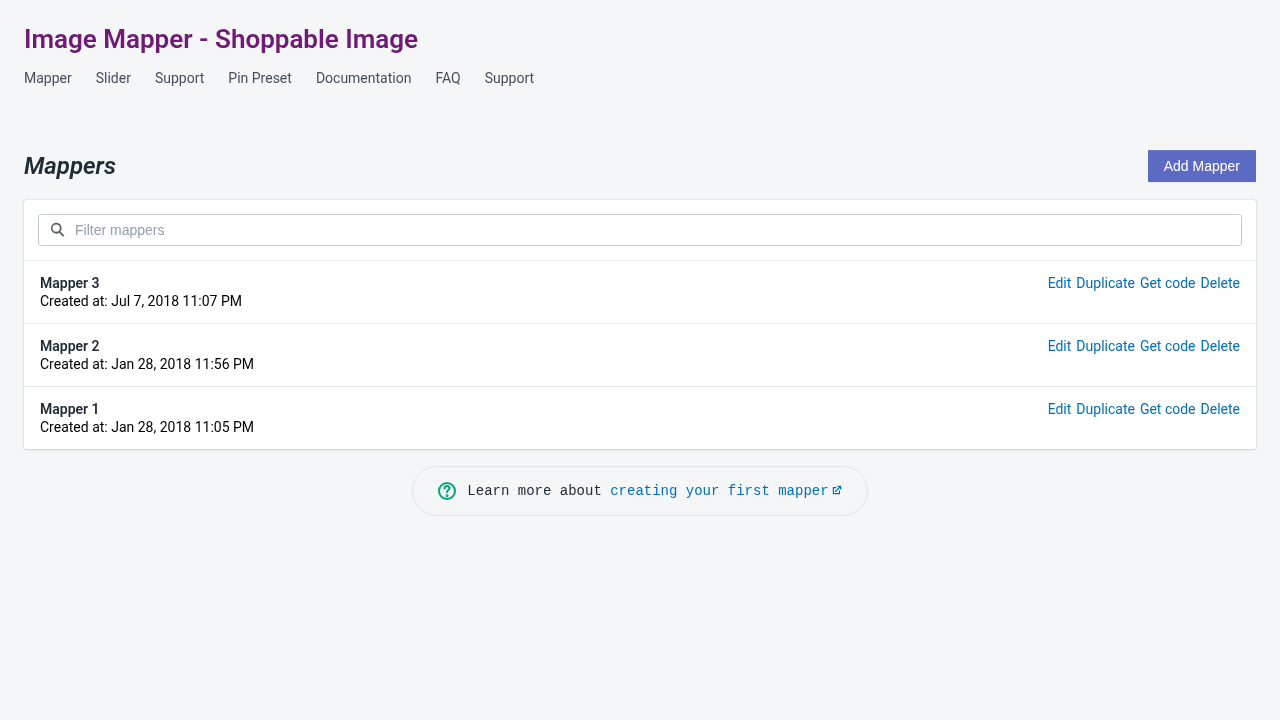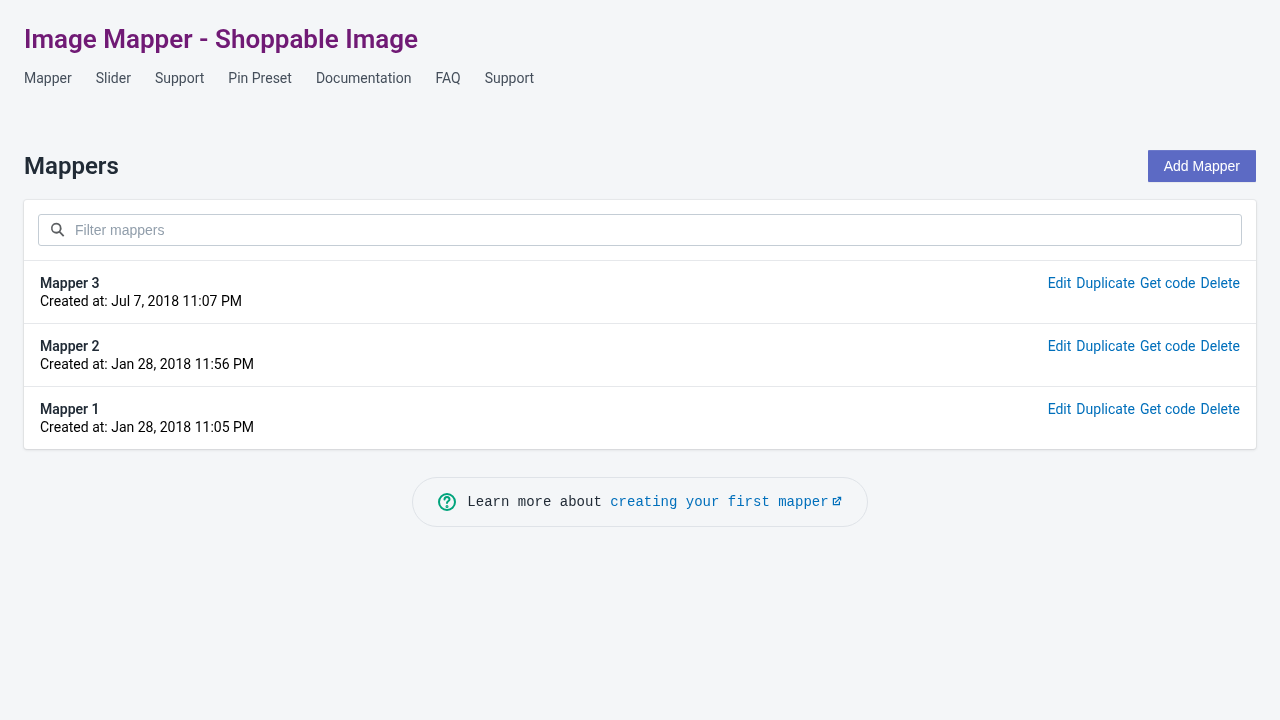--- a/index.html
+++ b/index.html
@@ -32,36 +32,37 @@
     .page-header {
       display: flex;
       justify-content: space-between;
       align-items: center;
       margin-bottom: 18px;
     }
     .page-title {
       font-size: 24px;
       font-weight: 600;
       color: #212b36;
+      font-style: italic;
     }
     .btn-primary {
       background: #5c6ac4;
       color: #fff;
       border: none;
       border-radius: 1px;
       padding: 8px 16px;
       font-size: 14px;
       cursor: pointer;
       box-shadow: inset 0 1px 0 0 rgba(255,255,255,0.1), 0 1px 0 0 rgba(22,29,37,.05);
     }
     .card {
       background: #fff;
       border-radius: 3px;
       box-shadow: 0 0 0 1px rgba(63,63,68,.05), 0 1px 3px 0 rgba(63,63,68,.15);
-      margin-bottom: 28px;
+      margin-bottom: 17px;
     }
     .search-wrap {
       padding: 14px;
       border-bottom: 1px solid #e6e8eb;
     }
     .search-field {
       display: flex;
       align-items: center;
       border: 1px solid #c4cdd5;
       border-radius: 3px;

